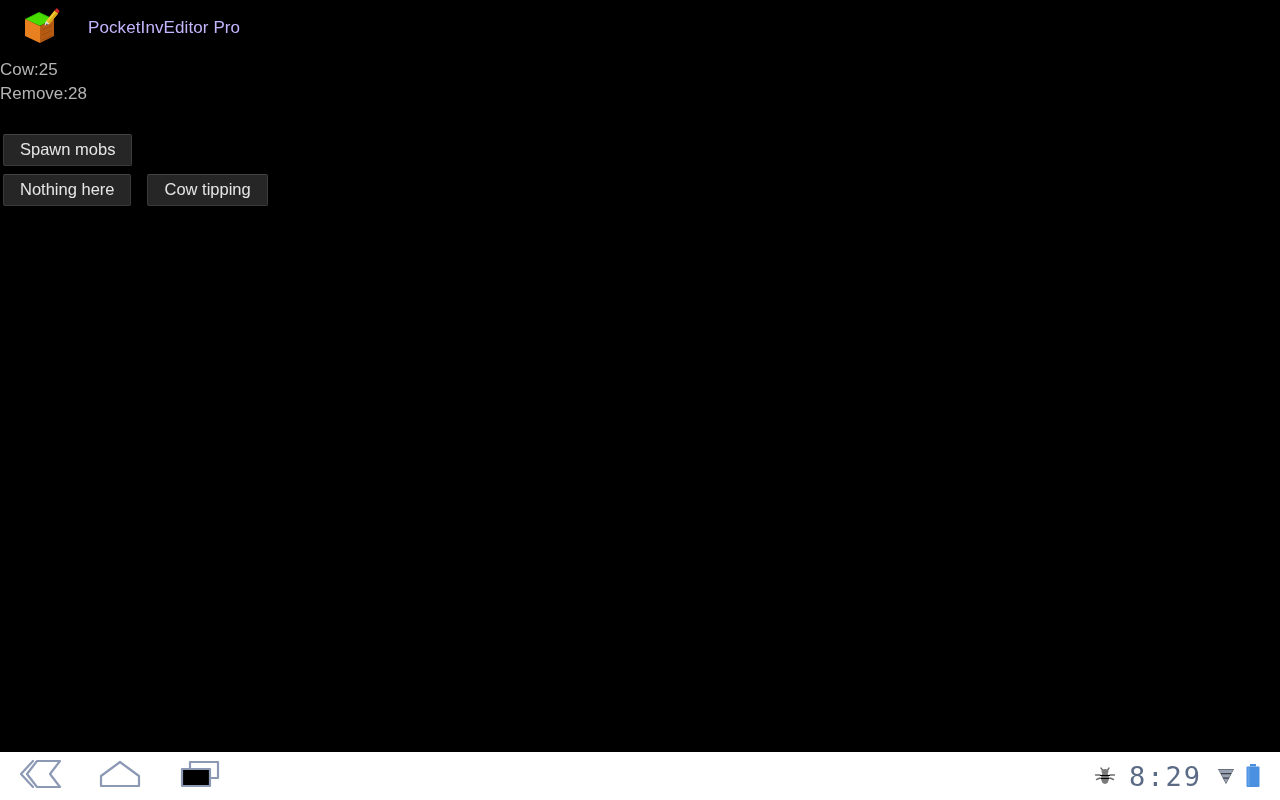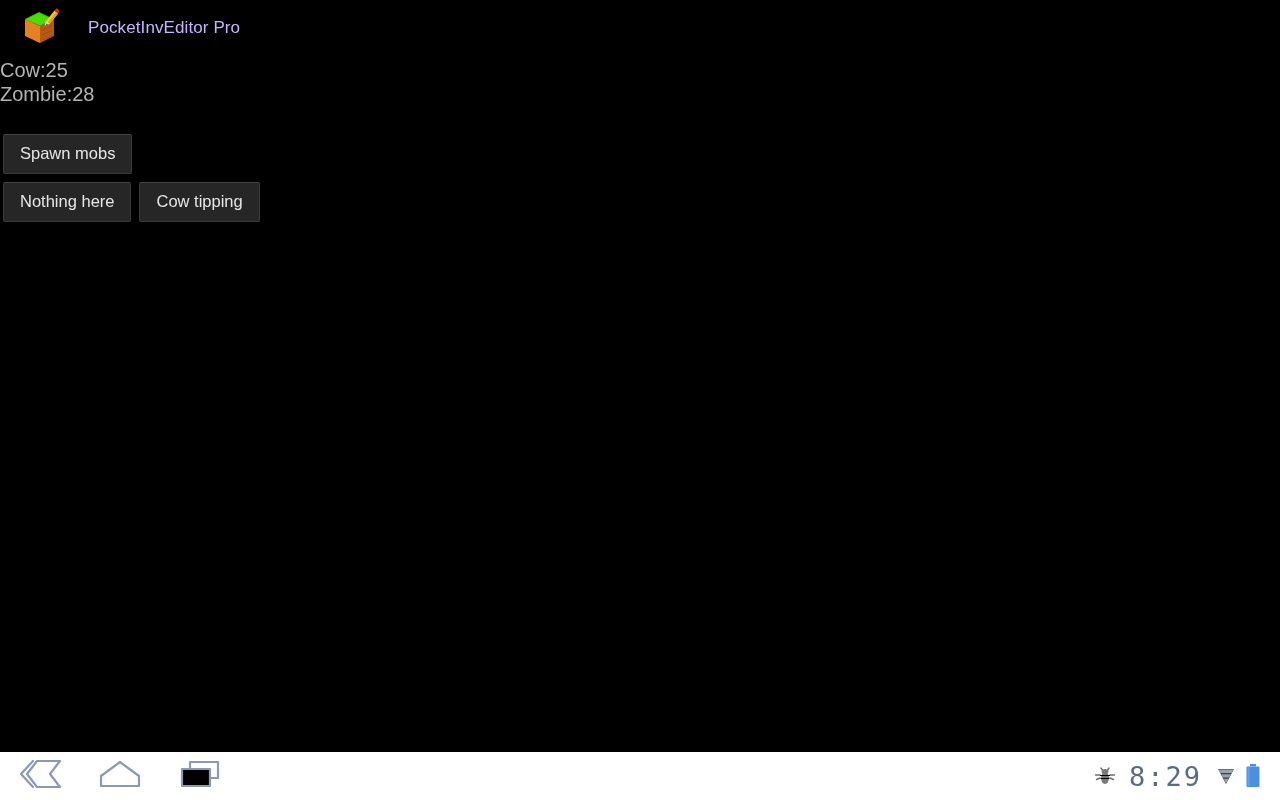--- a/index.html
+++ b/index.html
@@ -44,21 +44,21 @@
   }
 
   
   #counters {
     position: absolute;
     left: 0;
     top: 58px;
     line-height: 24px;
   }
   .counter-line {
-    font-size: 20px;
+    font-size: 17px;
     color: #b4b4b4;
     white-space: nowrap;
     padding-left: 0px;
   }
 
   
   #button-stack {
     position: absolute;
     left: 0;
     top: 134px;
@@ -76,26 +76,26 @@
     border-radius: 2px;
     color: #e6e6e6;
     font-size: 16.5px;
     font-family: "Liberation Sans", "DejaVu Sans", sans-serif;
     line-height: 1;
     padding: 12px 16px 13px 16px;
     min-width: 64px;
     text-align: center;
     white-space: nowrap;
     box-sizing: border-box;
-    height: 40px;
+    height: 32px;
     display: inline-flex;
     align-items: center;
     justify-content: center;
     cursor: default;
-    margin-right: 8px;
+    margin-right: 16px;
   }
 
   
   #system-bar {
     position: absolute;
     left: 0;
     bottom: 0;
     width: 1280px;
     height: 48px;
     background: #ffffff;
@@ -163,21 +163,21 @@
 
       <polygon points="30,16 33.5,19 28.5,20.5" fill="#f2f2f2"></polygon>
       <polygon points="30.6,18.2 32.4,19.6 29.4,20.2" fill="#5c5c5c"></polygon>
     </svg>
   </div>
   <div id="app-title">PocketInvEditor Pro</div>
 </div>
 
 <div id="counters">
   <div class="counter-line">Cow:25</div>
-  <div class="counter-line">Zombie:28</div>
+  <div class="counter-line">Remove:28</div>
 </div>
 
 <div id="button-stack">
   <div class="btn-row">
     <div class="android-btn">Spawn mobs</div>
   </div>
   <div class="btn-row">
     <div class="android-btn">Nothing here</div>
     <div class="android-btn">Cow tipping</div>
   </div>

